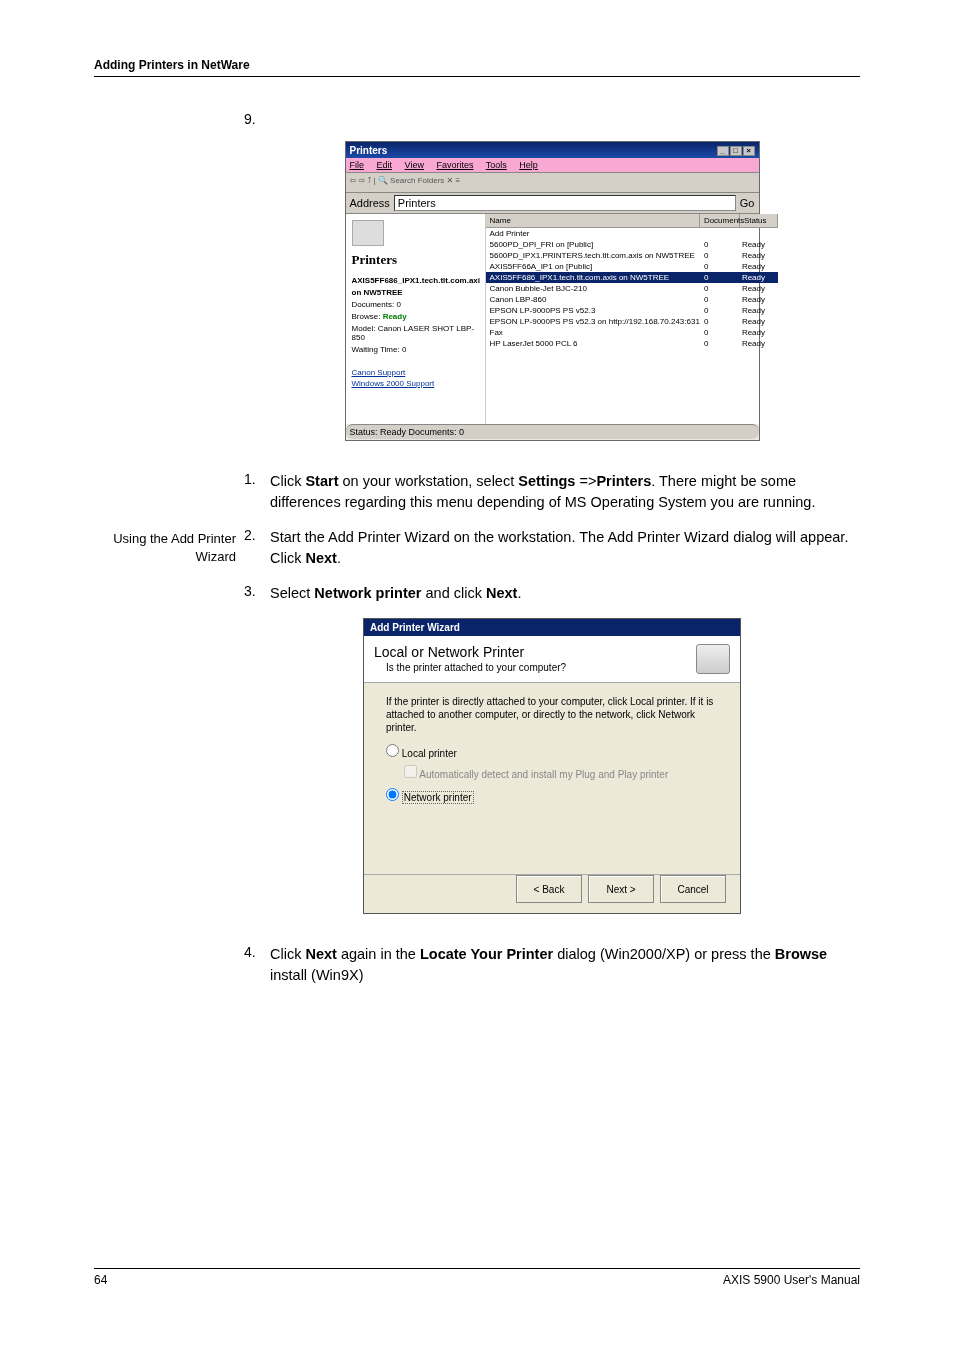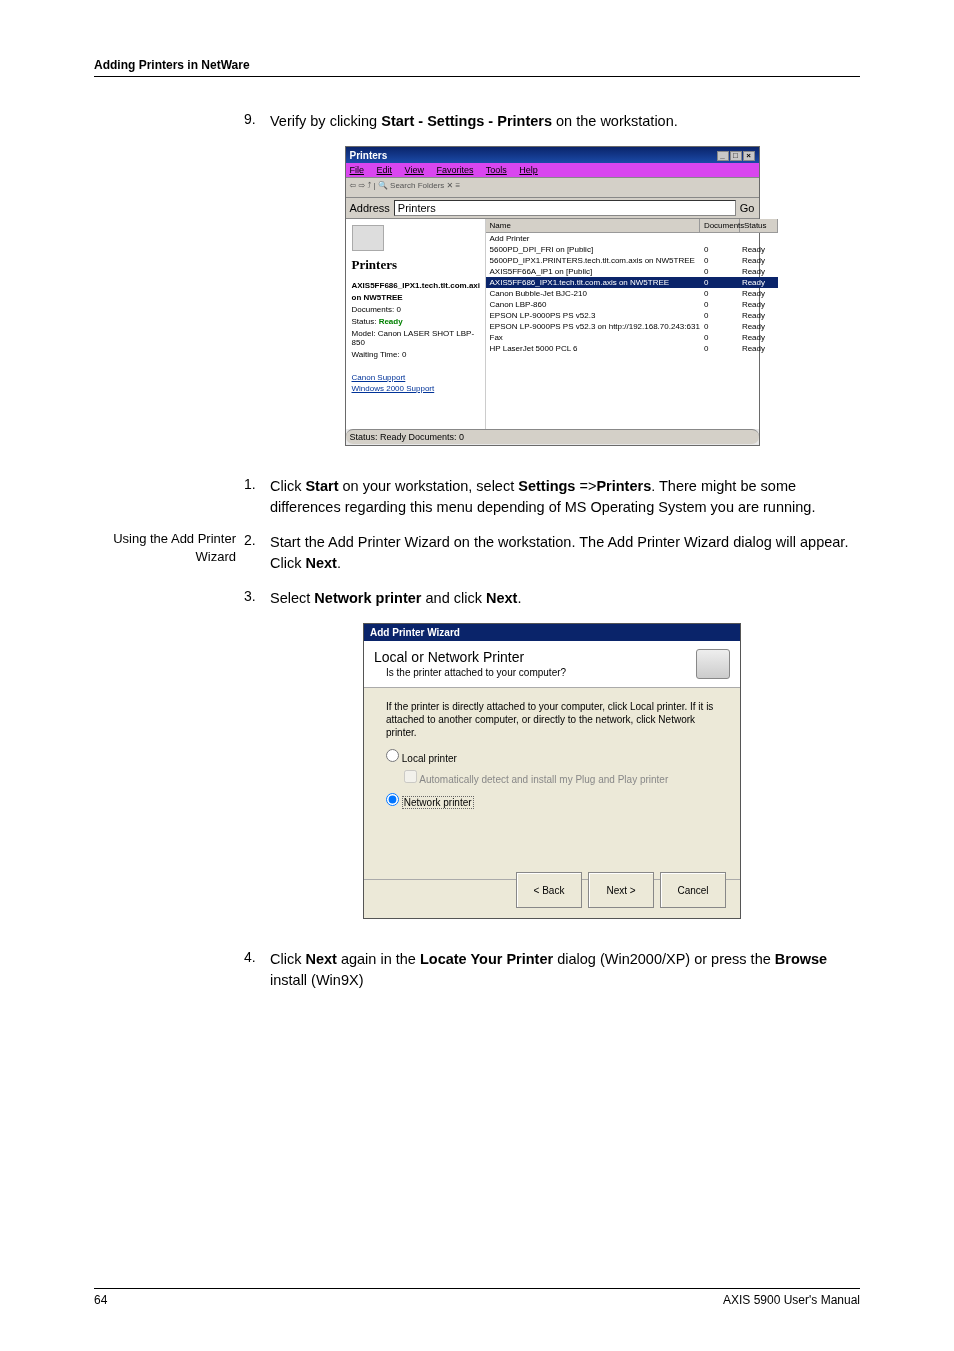--- a/index.html
+++ b/index.html
@@ -75,21 +75,21 @@
   }
   .titlebar-btns span {
     display: inline-block;
     width: 12px; height: 10px;
     background: #c8c8c8;
     border: 1px solid #888;
     margin-left: 1px;
     font-size: 8px; line-height: 8px; text-align: center; color:#000;
   }
   .menubar {
-    background: #d946ef;
+    background: #f9a8d4;
     font-size: 9px;
     padding: 2px 4px;
     border-bottom: 1px solid #888;
   }
   .menubar span { margin-right: 10px; text-decoration: underline; }
   .toolbar {
     background: #d4d0c8;
     height: 20px;
     border-bottom: 1px solid #888;
     font-size: 8px;
@@ -191,34 +191,34 @@
   .wiz-body .instr { margin-bottom: 10px; line-height: 1.3; }
   .wiz-body label { display: block; margin-bottom: 6px; }
   .wiz-body .muted { color: #888; margin-left: 18px; margin-bottom: 8px; display:block; }
   .wiz-body .dotted { border: 1px dotted #666; padding: 0 1px; }
   .wiz-buttons {
     position: absolute;
     bottom: 10px; right: 14px;
     display: flex; gap: 6px;
   }
   .wiz-buttons button {
-    width: 66px; height: 36px;
+    width: 66px; height: 28px;
     font-size: 10px;
     background: #ece9d8;
     border: 1px solid #888;
     box-shadow: inset 1px 1px 0 #fff;
   }
   .wiz-buttons-divider {
     position: absolute;
     left: 0; right: 0; bottom: 38px;
     border-top: 1px solid #aaa;
   }
   .page-footer {
     position: absolute;
-    left: 94px; right: 94px; bottom: 44px;
+    left: 94px; right: 94px; bottom: 64px;
   }
   .hr-bottom {
     border: none;
     border-top: 1px solid #000;
     margin-bottom: 4px;
   }
   .footer-row {
     display: flex;
     justify-content: space-between;
     font-size: 12px;
@@ -229,23 +229,20 @@
 </head>
 <body>
 
 <div class="page">
   <div class="section-header">Adding Printers in NetWare</div>
   <hr class="hr-top">
 
   <div class="content">
     <div class="step">
       <div class="step-num">9.</div>
-      <div class="step-text">
-        <span>Verify by clicking </span><span class="bold">Start - Settings - Printers</span><span> on the workstation.</span>
-      </div>
     </div>
 
     <div class="screenshot win-printers">
       <div class="titlebar">
         <span>Printers</span>
         <span class="titlebar-btns">
           <span>_</span><span>□</span><span>×</span>
         </span>
       </div>
       <div class="menubar">
@@ -265,21 +262,21 @@
         <span>Go</span>
       </div>
       <div class="printers-body">
         <div class="printers-left">
           <div style="width:32px;height:26px;background:#ddd;border:1px solid #aaa;"></div>
           <div class="bigtitle">Printers</div>
           <div class="row bold">AXIS5FF686_IPX1.tech.tlt.com.axi</div>
           <div class="row bold">on NW5TREE</div>
           <div class="row">Documents: 0</div>
           <div class="row">
-            <span>Status:</span>
+            <span>Browse:</span>
             <span class="ready-green">Ready</span>
           </div>
           <div class="row">Model: Canon LASER SHOT LBP-850</div>
           <div class="row">Waiting Time: 0</div>
           <div class="links" style="margin-top:14px;">
             <a>Canon Support</a>
             <a>Windows 2000 Support</a>
           </div>
         </div>
         <div class="printers-right">

